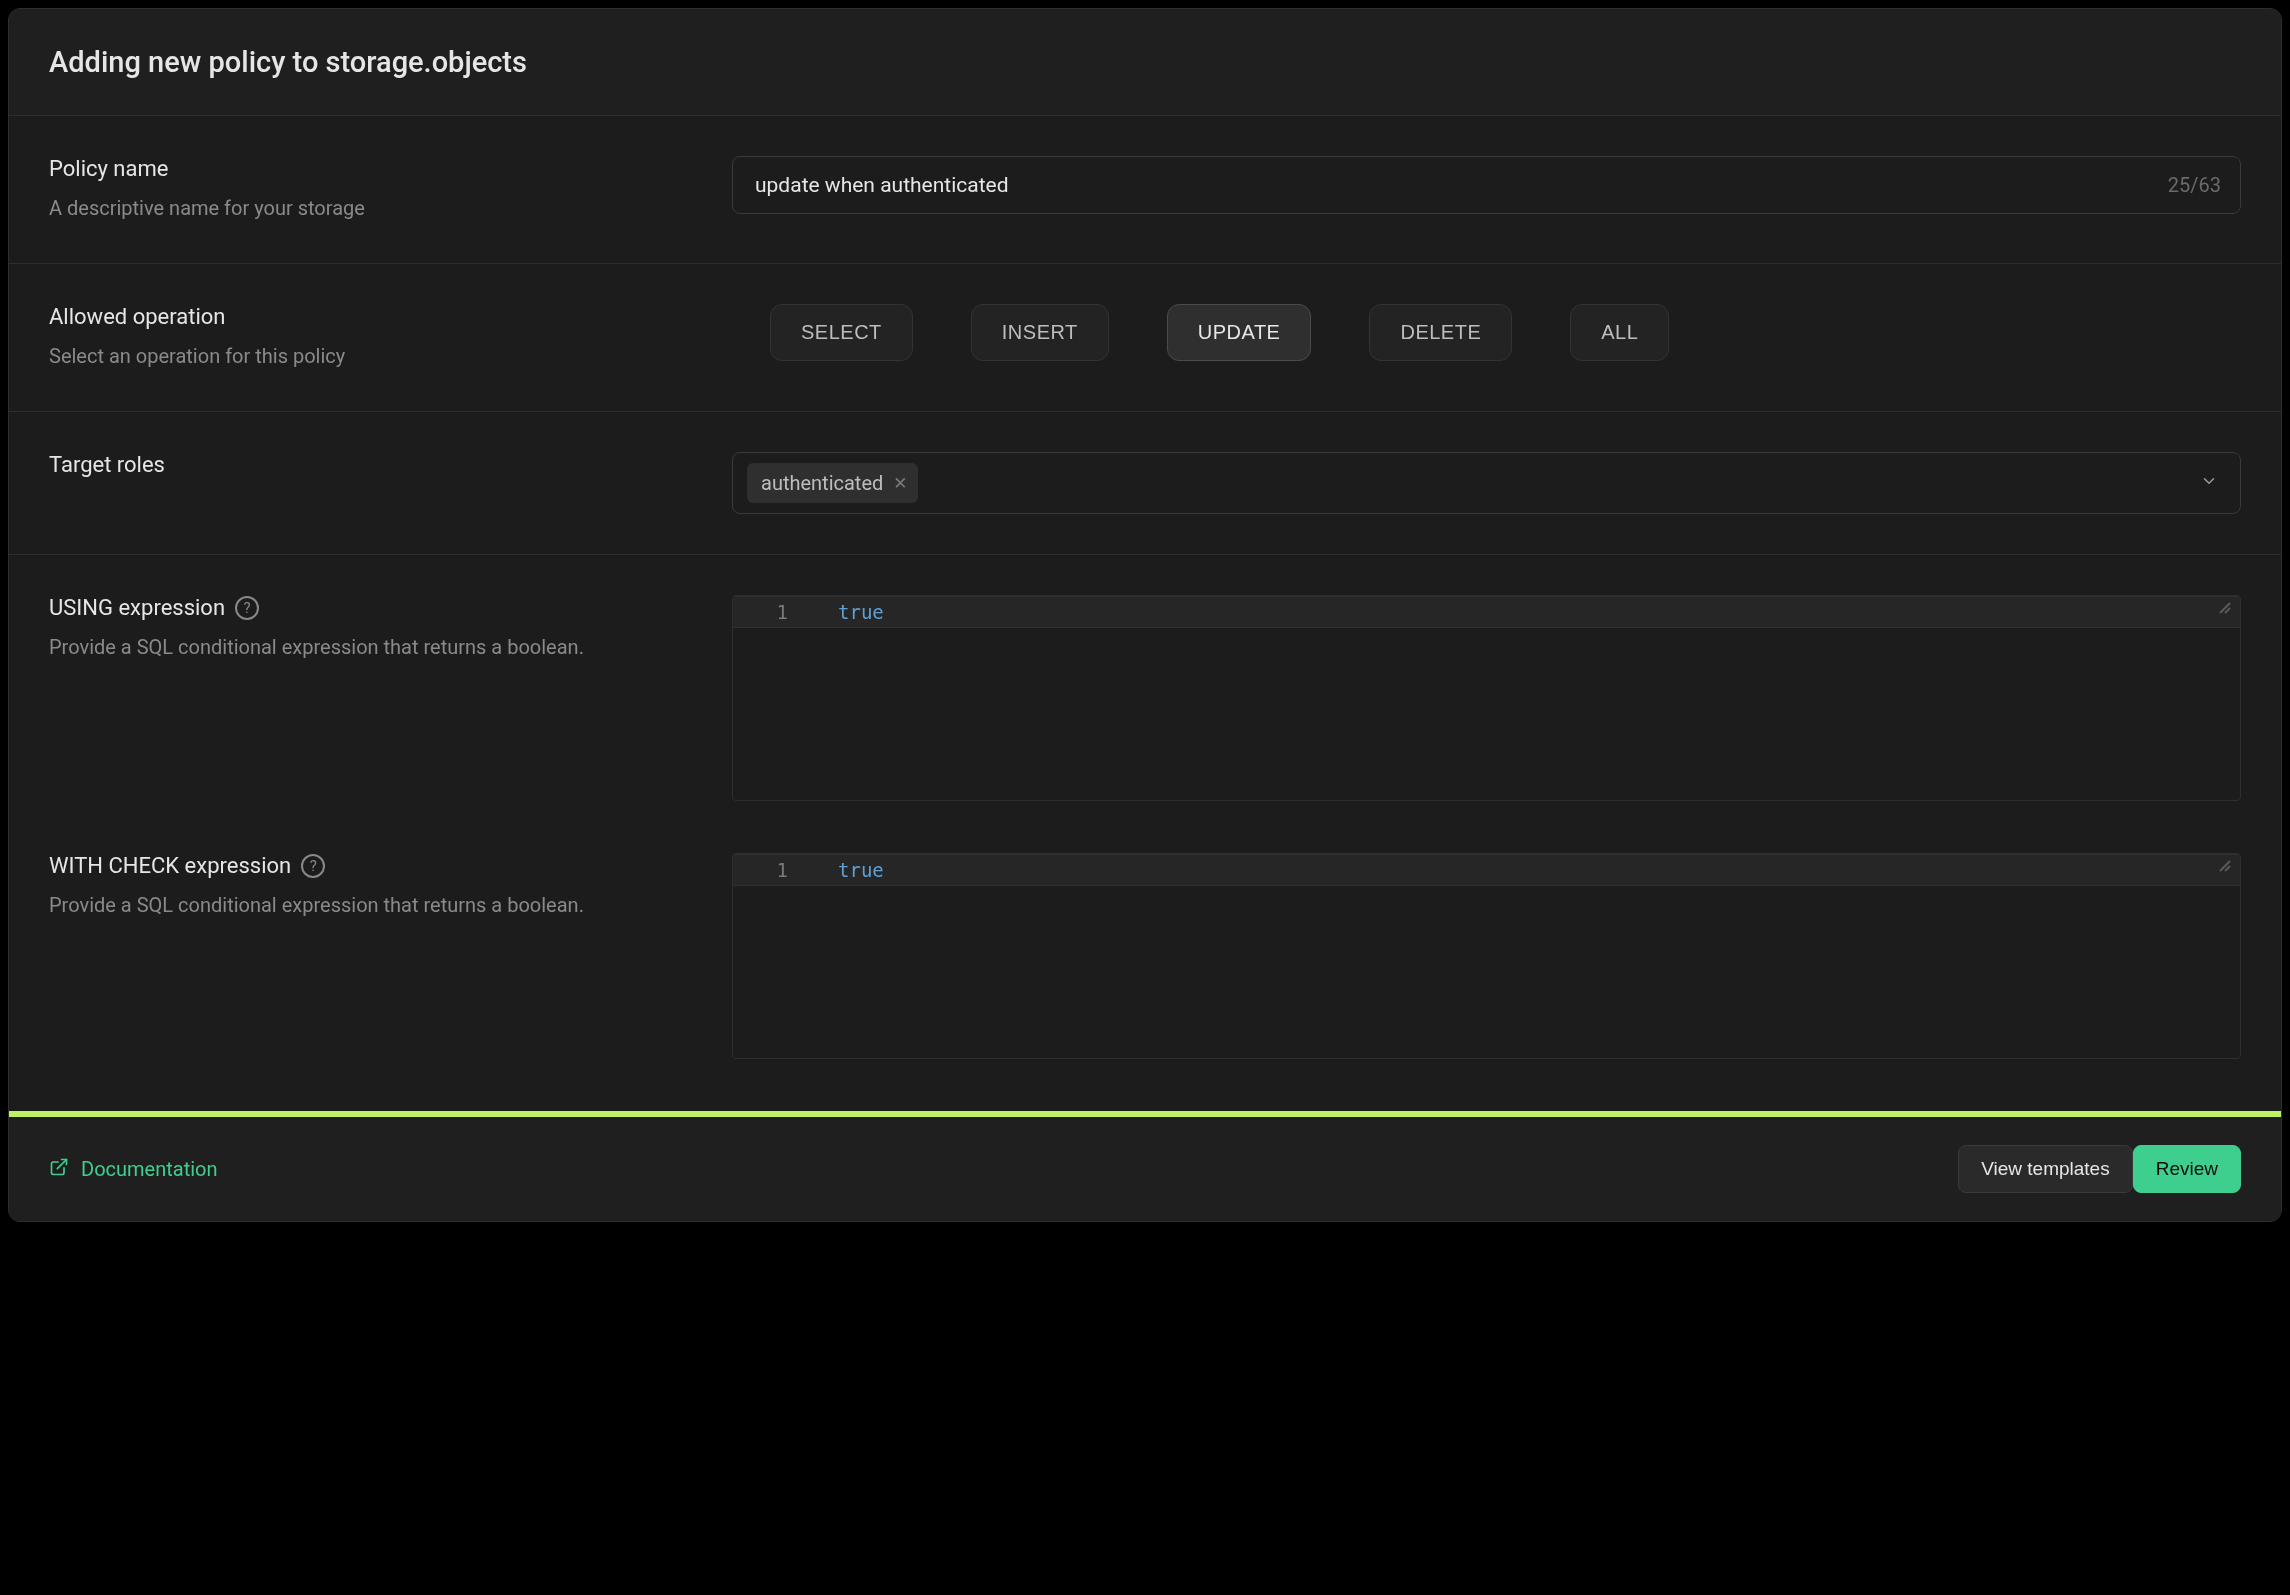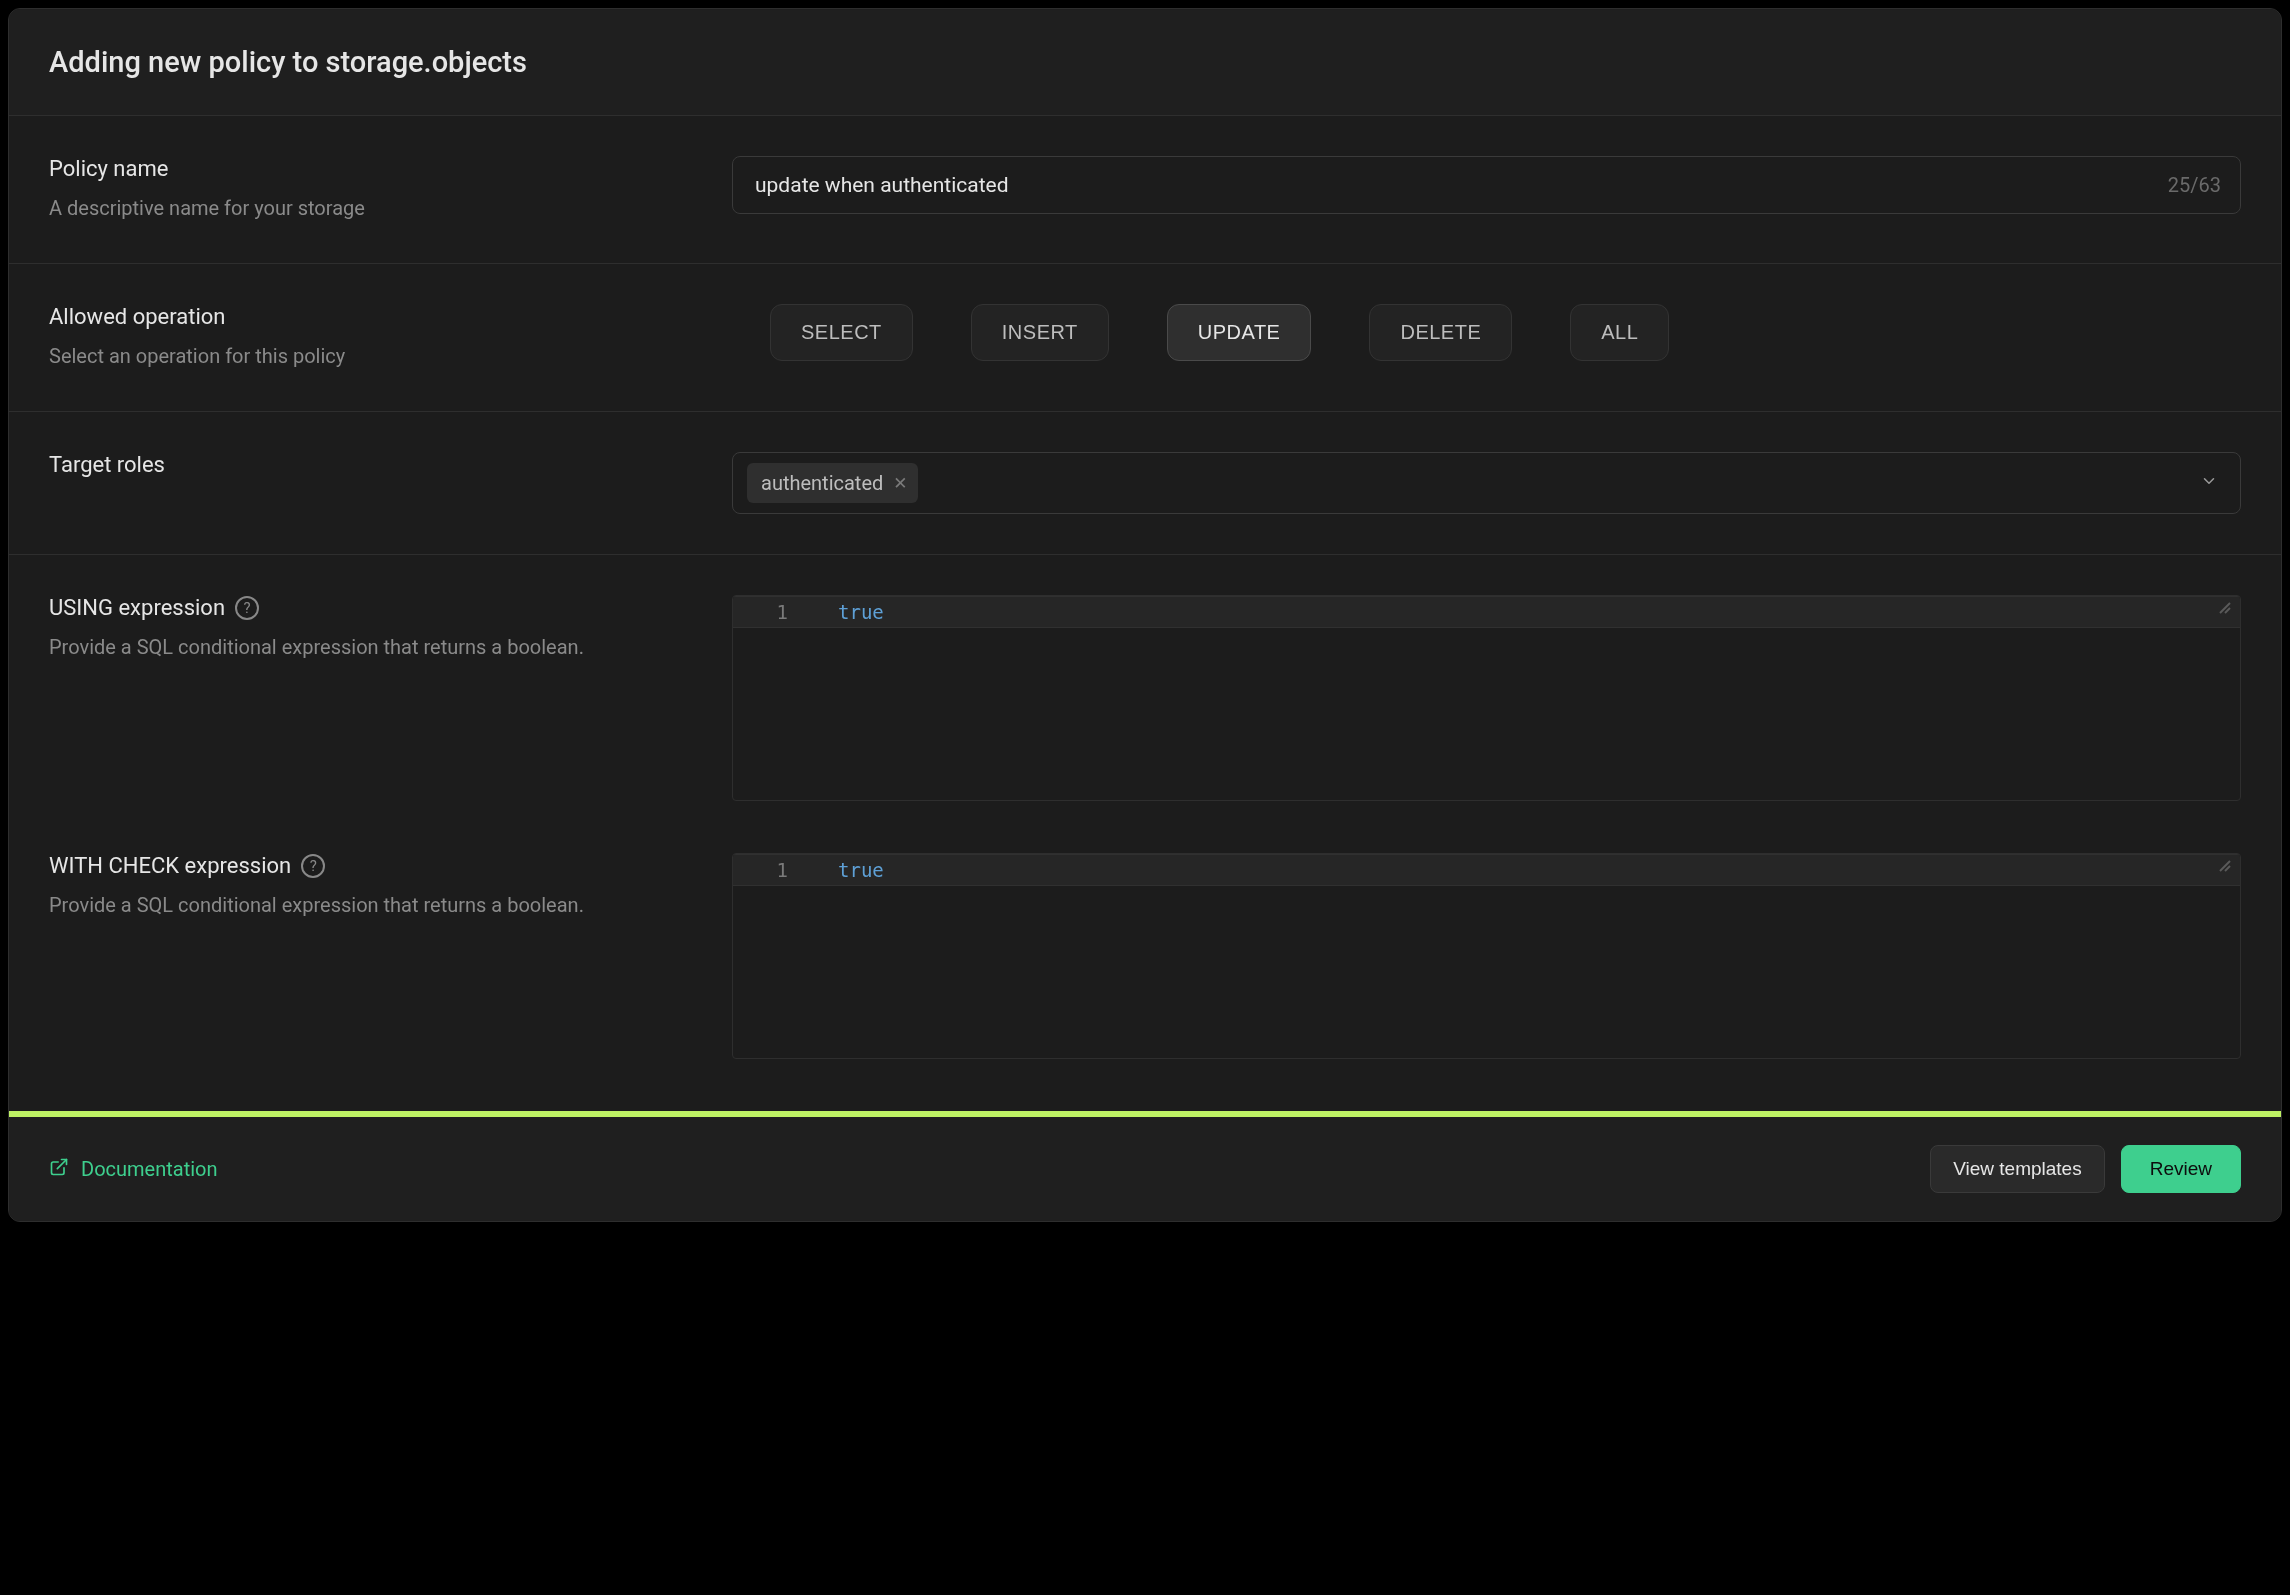--- a/index.html
+++ b/index.html
@@ -185,35 +185,35 @@
     justify-content: space-between;
   }
   .doc-link {
     display: flex;
     align-items: center;
     gap: 12px;
     color: #3ecf8e;
     font-size: 20px;
     cursor: pointer;
   }
-  .footer-right { display: flex; gap: 16px; align-items: center; }
+  .footer-right { display: flex; align-items: center; }
   .btn-secondary {
     background: #2a2a2a;
     border: 1px solid #3a3a3a;
     border-radius: 8px;
     padding: 12px 22px;
     color: #e6e6e6;
     font-size: 19px;
     cursor: pointer;
   }
   .btn-primary {
     background: #3ecf8e;
     border: 1px solid #3ecf8e;
     border-radius: 8px;
-    padding: 12px 28px;
+    padding: 12px 22px;
     color: #0d0d0d;
     font-size: 19px;
     font-weight: 500;
     cursor: pointer;
   }
   .expr-group {
     padding: 40px 40px 0 40px;
   }
   .expr-section {
     display: flex;

